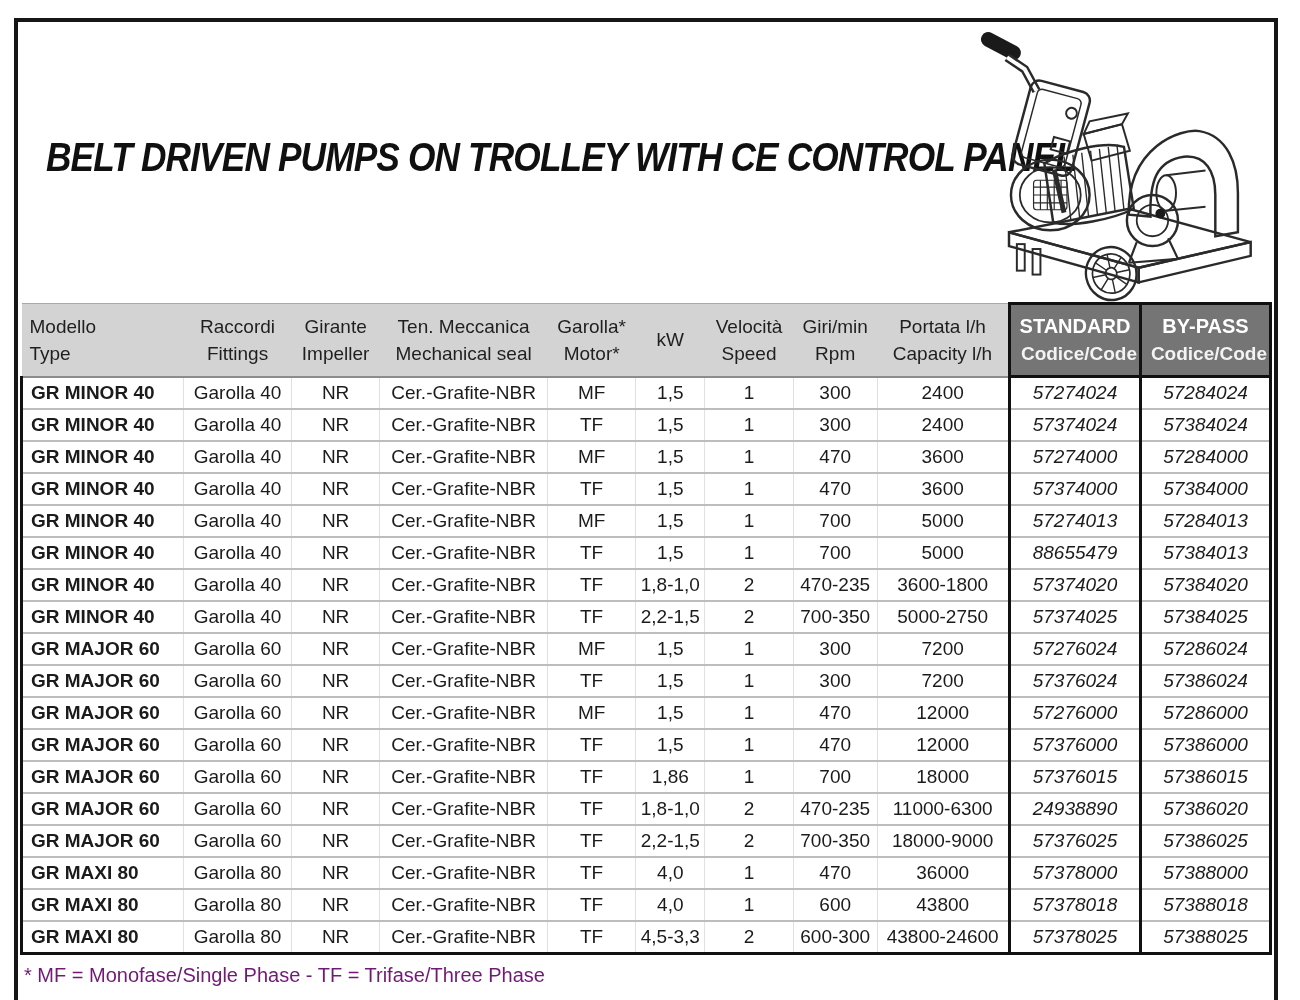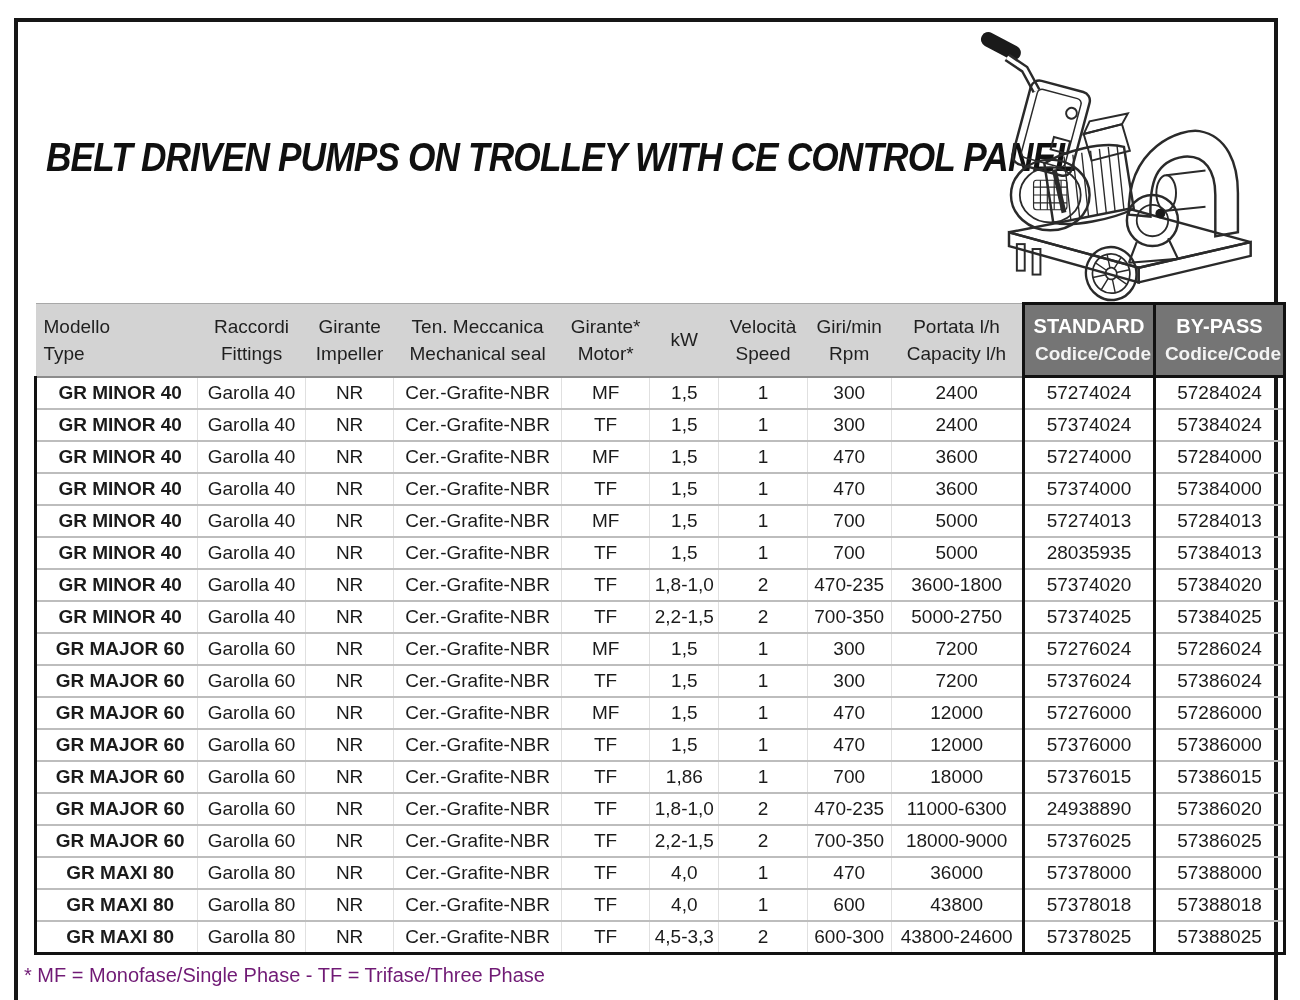--- a/index.html
+++ b/index.html
@@ -39,21 +39,21 @@
   .illustration {
     position: absolute;
     right: 2px;
     top: 4px;
     width: 302px;
     height: 280px;
   }
   .illustration svg { width: 100%; height: 100%; }
   .table-wrap {
     position: absolute;
-    left: 16px;
+    left: 2px;
     top: 280px;
     width: calc(100% - 4px);
   }
   table {
     width: 100%;
     border-collapse: collapse;
     table-layout: fixed;
   }
   thead th {
     height: 70px;
@@ -96,29 +96,30 @@
     text-align: center;
     color: var(--body-text, #1b1b1b);
     border-top: 2px solid var(--row-divider, #bdbdbd);
     padding: 0 2px;
     white-space: nowrap;
     overflow: hidden;
   }
   tbody tr:first-child td { border-top: 2px solid #8c8c8c; }
   tbody tr:last-child td { border-bottom: 3px solid var(--heavy-border, #111111); }
   tbody td.c-model {
-    text-align: center;
+    text-align: left;
     padding-left: 8px;
     font-weight: bold;
     border-left: 3px solid var(--heavy-border, #111111);
   }
   tbody td.c-mid { border-left: 1px solid var(--column-divider, #e0e0e0); }
   tbody td.c-code {
     border-left: 3px solid var(--heavy-border, #111111);
     border-right: 3px solid var(--heavy-border, #111111);
+    font-style: italic;
   }
   .footnote {
     position: absolute;
     left: 6px;
     top: 942px;
     font-size: 20px;
     color: #701a75;
     white-space: nowrap;
   }
   .ln { stroke: #2a2a2a; fill: none; }
@@ -222,21 +223,21 @@
             </th>
             <th class="light">
               <div class="l1">Girante</div>
               <div class="l2">Impeller</div>
             </th>
             <th class="light">
               <div class="l1">Ten. Meccanica</div>
               <div class="l2">Mechanical seal</div>
             </th>
             <th class="light">
-              <div class="l1">Girante*</div>
+              <div class="l1">Garolla*</div>
               <div class="l2">Motor*</div>
             </th>
             <th class="light">
               <div class="l1">kW</div>
             </th>
             <th class="light">
               <div class="l1">Velocità</div>
               <div class="l2">Speed</div>
             </th>
             <th class="light">
@@ -326,21 +327,21 @@
           <tr>
             <td class="c-model">GR MINOR 40</td>
             <td class="c-mid">Garolla 40</td>
             <td class="c-mid">NR</td>
             <td class="c-mid">Cer.-Grafite-NBR</td>
             <td class="c-mid">TF</td>
             <td class="c-mid">1,5</td>
             <td class="c-mid">1</td>
             <td class="c-mid">700</td>
             <td class="c-mid">5000</td>
-            <td class="c-code">28035935</td>
+            <td class="c-code">88655479</td>
             <td class="c-code">57384013</td>
           </tr>
           <tr>
             <td class="c-model">GR MINOR 40</td>
             <td class="c-mid">Garolla 40</td>
             <td class="c-mid">NR</td>
             <td class="c-mid">Cer.-Grafite-NBR</td>
             <td class="c-mid">TF</td>
             <td class="c-mid">1,8-1,0</td>
             <td class="c-mid">2</td>

